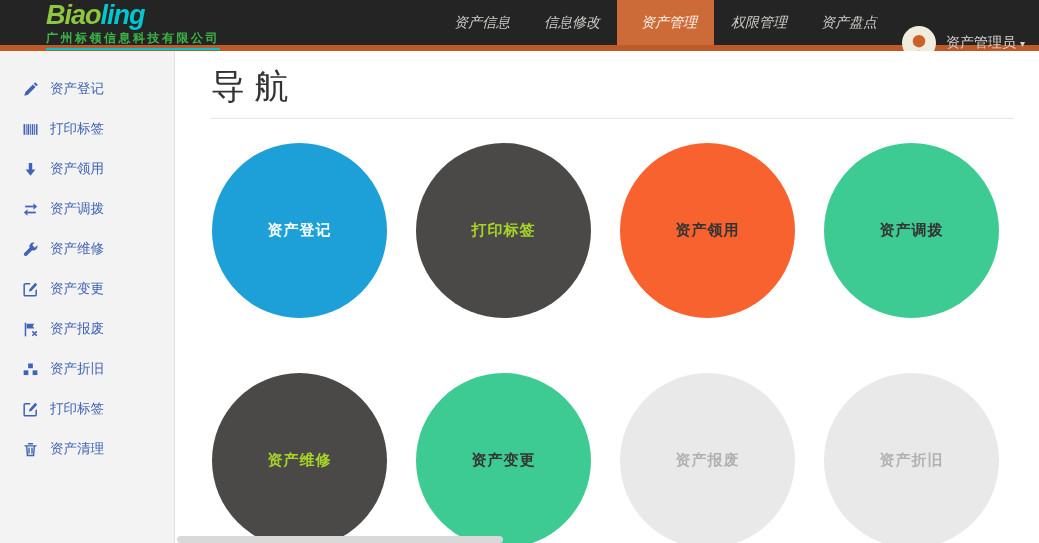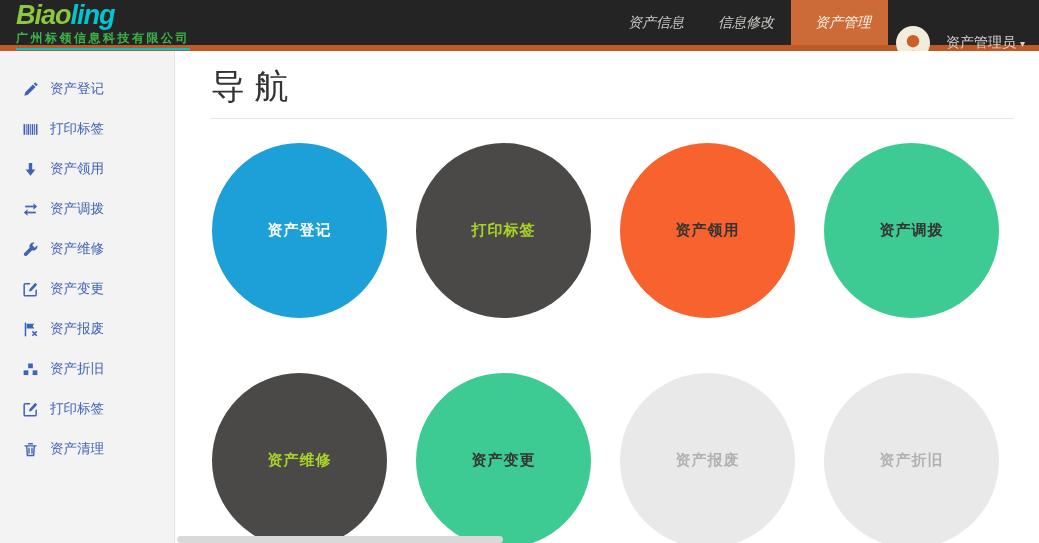--- a/index.html
+++ b/index.html
@@ -5,31 +5,31 @@
   html,body{margin:0;padding:0;}
   body{
     width:1039px;height:543px;overflow:hidden;position:relative;
     font-family:"Liberation Sans",sans-serif;background:#fff;
   }
   
   .header{
     position:relative;height:45px;background:#242424;
     border-bottom:6px solid #bf5a28;display:flex;align-items:stretch;
   }
-  .logo{padding:2px 0 0 16px;width:228px;box-sizing:border-box;cursor:pointer;}
+  .logo{padding:2px 0 0 16px;width:228px;box-sizing:border-box;cursor:pointer;margin-left:30px;}
   .logo-word{font-style:italic;font-weight:bold;font-size:27px;line-height:26px;letter-spacing:-1px;white-space:nowrap;}
   .logo-company{
     display:inline-block;font-size:12px;font-weight:bold;
     border-bottom:2px solid #00c6d0;padding-bottom:1px;letter-spacing:2.5px;white-space:nowrap;
   }
   .spacer{flex:1}
   .nav{display:flex;font-style:italic;}
   .nav-tab{padding:0 17px;line-height:45px;font-size:14px;color:#cfcdc9;cursor:pointer;white-space:nowrap;}
   .nav-tab.active{background:#cc6a38;color:#fdf6ee;}
-  .user-area{display:flex;align-items:center;padding:0 14px 0 8px;gap:16px;margin-top:40px;}
+  .user-area{display:flex;align-items:center;padding:0 14px 0 8px;gap:10px;margin-top:40px;}
   .avatar{width:34px;height:34px;border-radius:50%;background:#f1ecdb;overflow:hidden;position:relative;flex:0 0 auto;cursor:pointer;}
   .avatar svg{position:absolute;left:0;top:3px;width:34px;height:34px;}
   .user-name{color:#d6d4d0;font-size:14px;cursor:pointer;white-space:nowrap;}
   .caret{font-size:10px;margin-left:4px;}
   
   .sidebar{
     position:absolute;left:0;top:51px;width:175px;bottom:0;box-sizing:border-box;
     background:#f3f3f3;border-right:1px solid #e2e2e2;padding-top:18px;
   }
   .side-list{list-style:none;margin:0;padding:0;}
@@ -55,20 +55,22 @@
 <div class="header">
   <div class="logo">
     <div class="logo-word"><span class="logo-biao" style="color: rgb(141, 198, 63);">Biao</span><span class="logo-ling" style="color: rgb(0, 198, 208);">ling</span></div>
     <div class="logo-company" style="color: rgb(60, 181, 73);">广州标领信息科技有限公司</div>
   </div>
   <div class="spacer"></div>
   <div class="nav">
       <div class="nav-tab">资产信息</div>
       <div class="nav-tab">信息修改</div>
       <div class="nav-tab active" style="background: rgb(204, 106, 56); padding-left: 24px;">资产管理</div>
+      <div class="nav-tab">权限管理</div>
+      <div class="nav-tab">资产盘点</div>
     </div>
   <div class="user-area">
     <div class="avatar">
       <span class="avatar-ic"></span>
     <svg viewBox="0 0 24 24">
           <circle cx="12" cy="8.6" r="4.4" fill="#cd5f2a"></circle>
           <path d="M3.6 23c0-5 3.7-7.6 8.4-7.6s8.4 2.6 8.4 7.6z" fill="#cd5f2a"></path>
         </svg></div>
     <div class="user-name"><span>资产管理员</span><span class="caret">▾</span></div>
   </div>

